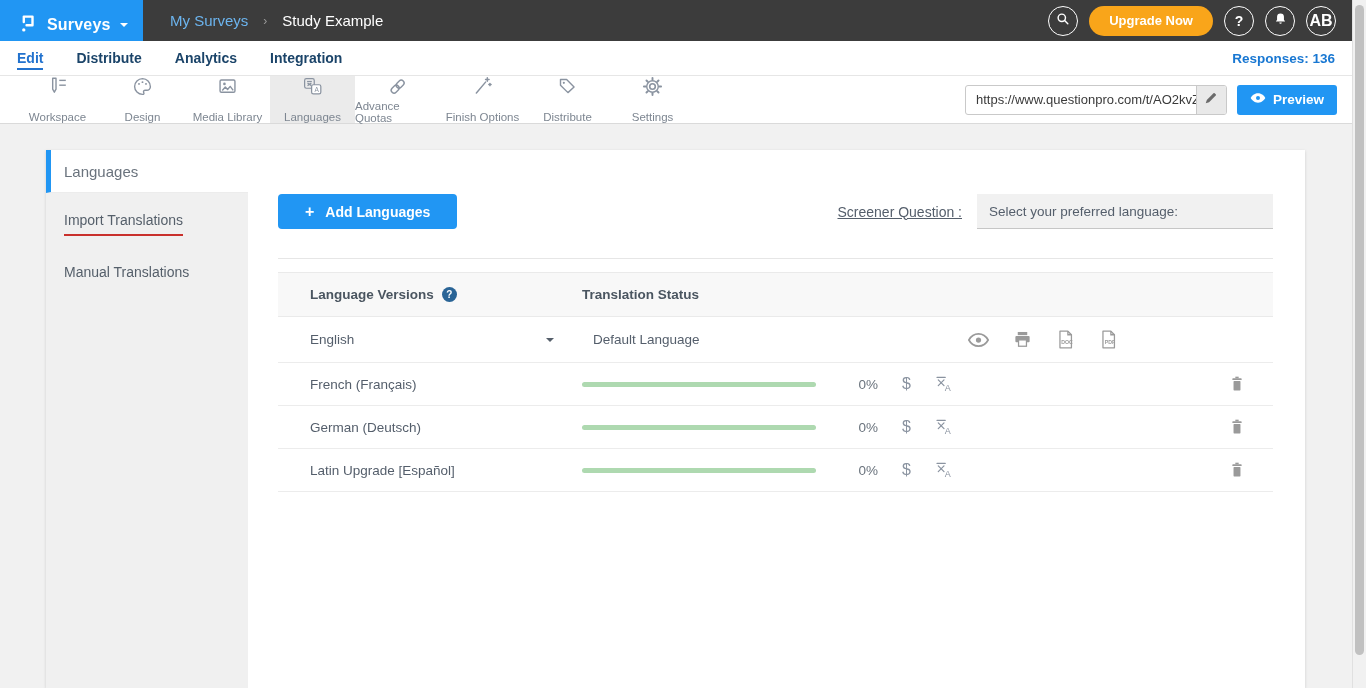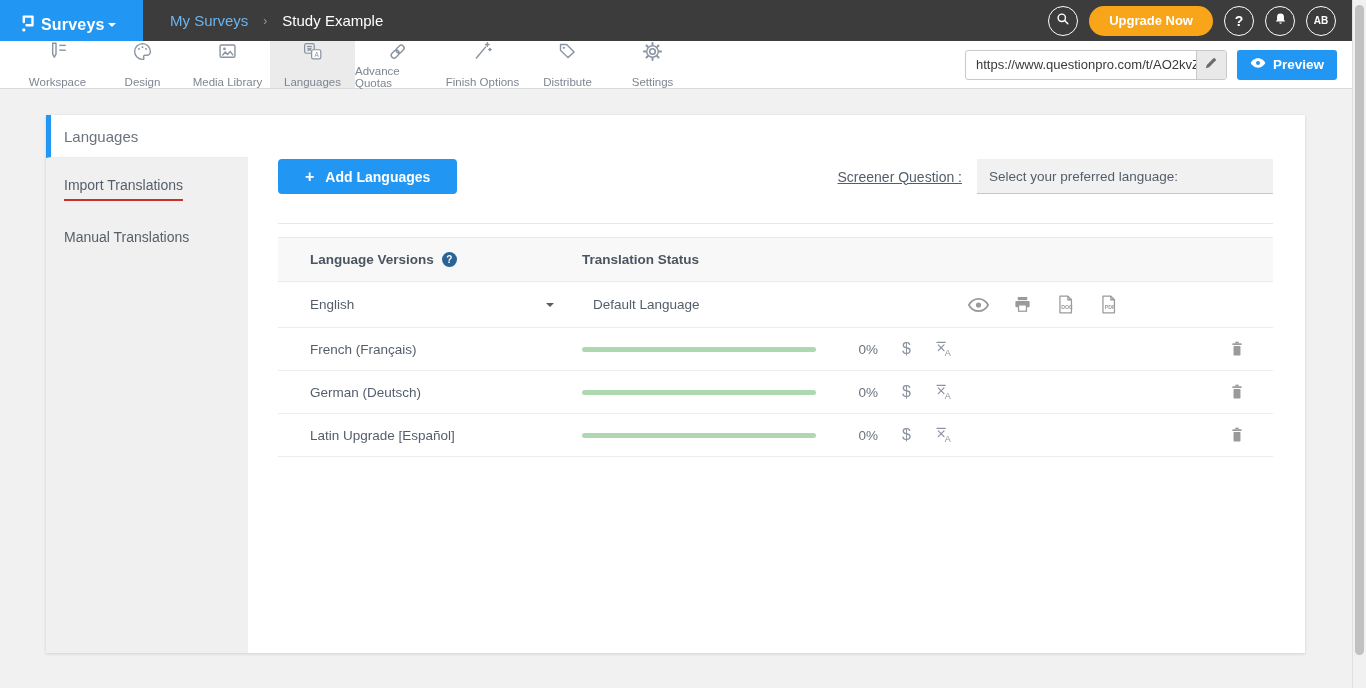--- a/index.html
+++ b/index.html
@@ -3,21 +3,21 @@
 <meta charset="utf-8">
 <style>
   * { margin:0; padding:0; box-sizing:border-box; }
   html,body { width:1366px; height:688px; overflow:hidden; background:#f1f1f1;
               font-family:"Liberation Sans", sans-serif; }
   .app { width:1352px; height:688px; }
 
   
   .topbar { height:41px; background:#3c3c3c; display:flex; align-items:center; }
   .brand { width:143px; height:41px; background:#2196f3; display:flex; align-items:center;
-           padding:8px 10px 0 16px; gap:3px; color:#fff; cursor:pointer; }
+           padding:8px 10px 0 16px; gap:9px; color:#fff; cursor:pointer; }
   .brand-name { font-size:16px; font-weight:700; letter-spacing:.2px; }
   .brand-caret { width:0; height:0; border:4.5px solid transparent; border-top-color:#fff; margin-top:5px; }
   .crumbs { margin-left:27px; display:flex; align-items:center; gap:15px; font-size:15px; }
   .crumb-link { color:#6cb4ee; cursor:pointer; }
   .crumb-sep { color:#9a9a9a; font-size:12px; }
   .crumb-current { color:#fff; }
   .topbar-right { margin-left:auto; display:flex; align-items:center; gap:11px; padding-right:16px; }
   .circle-btn { width:30px; height:30px; border:1.5px solid #fff; border-radius:50%;
                 display:flex; align-items:center; justify-content:center; color:#fff;
                 font-size:14px; font-weight:700; cursor:pointer; flex:none; }
@@ -134,25 +134,32 @@
       </div>
       <div class="circle-btn">
         <span>
           <svg width="15" height="16" viewBox="0 0 24 24">
             <path d="M12 3a5.5 5.5 0 0 0-5.5 5.5V13l-1.9 2.8h14.8L17.5 13V8.5A5.5 5.5 0 0 0 12 3z" fill="#fff"></path>
             <path d="M10 17.6a2 2 0 0 0 4 0z" fill="#fff"></path>
           </svg>
         </span>
       </div>
       <div class="circle-btn">
-        <span style="font-size:10px">AB</span>
+        <span style="font-size:16px">AB</span>
       </div>
     </div>
   </header>
 
+  <nav class="navbar">
+    <div class="nav-item active"><span>Edit</span></div>
+    <div class="nav-item"><span>Distribute</span></div>
+    <div class="nav-item"><span>Analytics</span></div>
+    <div class="nav-item"><span>Integration</span></div>
+    <div class="responses">Responses: 136</div>
+  </nav>
 
   <div class="toolbar">
 
     <div class="tool">
       <span>
         <svg width="21" height="21" viewBox="0 0 24 24" fill="none" stroke="#8a93a0" stroke-width="1.6" stroke-linejoin="round">
           <path d="M6.5 2.5v12.5l1.9 3.5 1.9-3.5V2.5z"></path>
           <line x1="14" y1="5" x2="21.5" y2="5"></line>
           <line x1="14" y1="10.5" x2="21.5" y2="10.5"></line>
         </svg>

